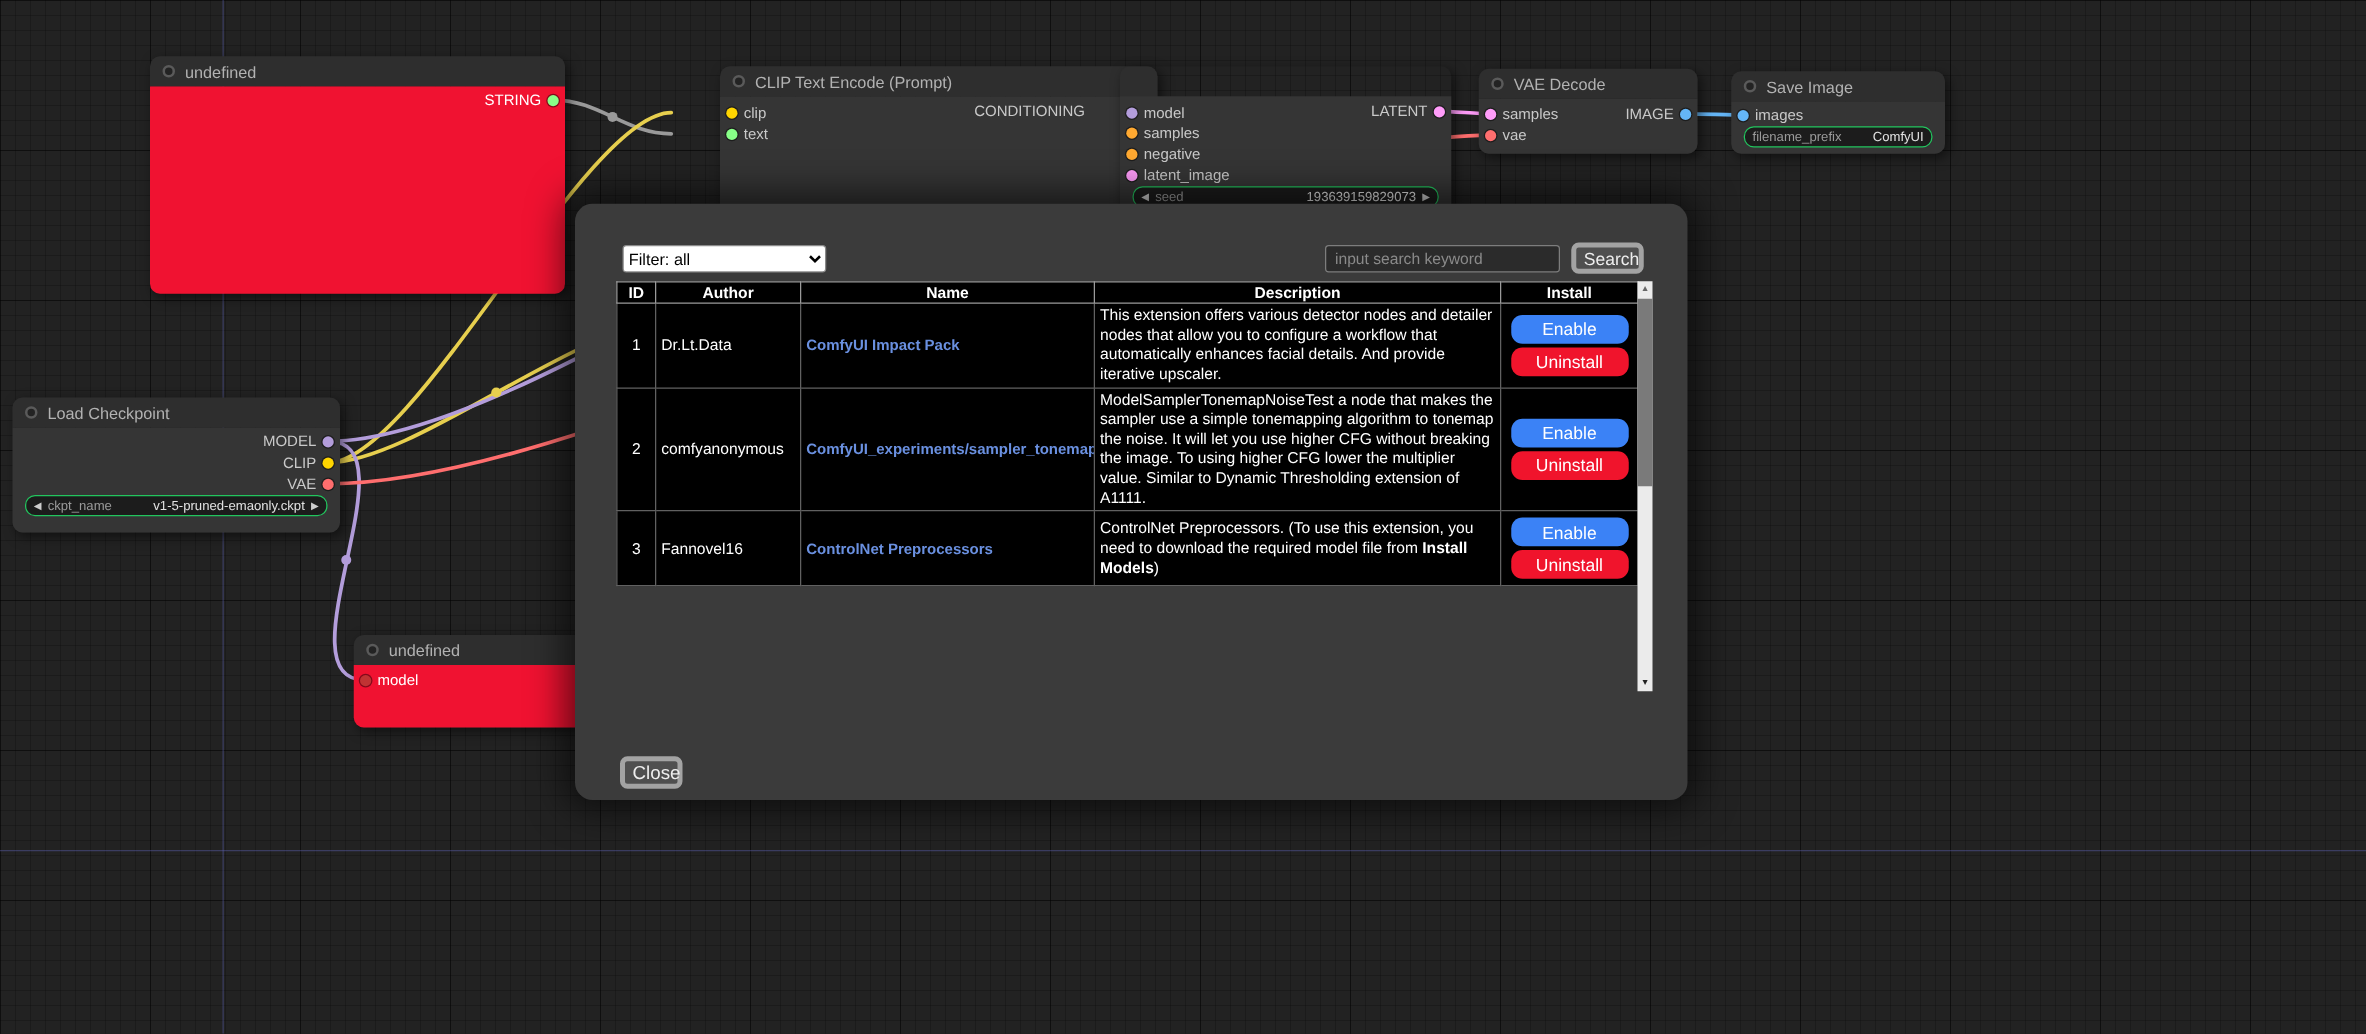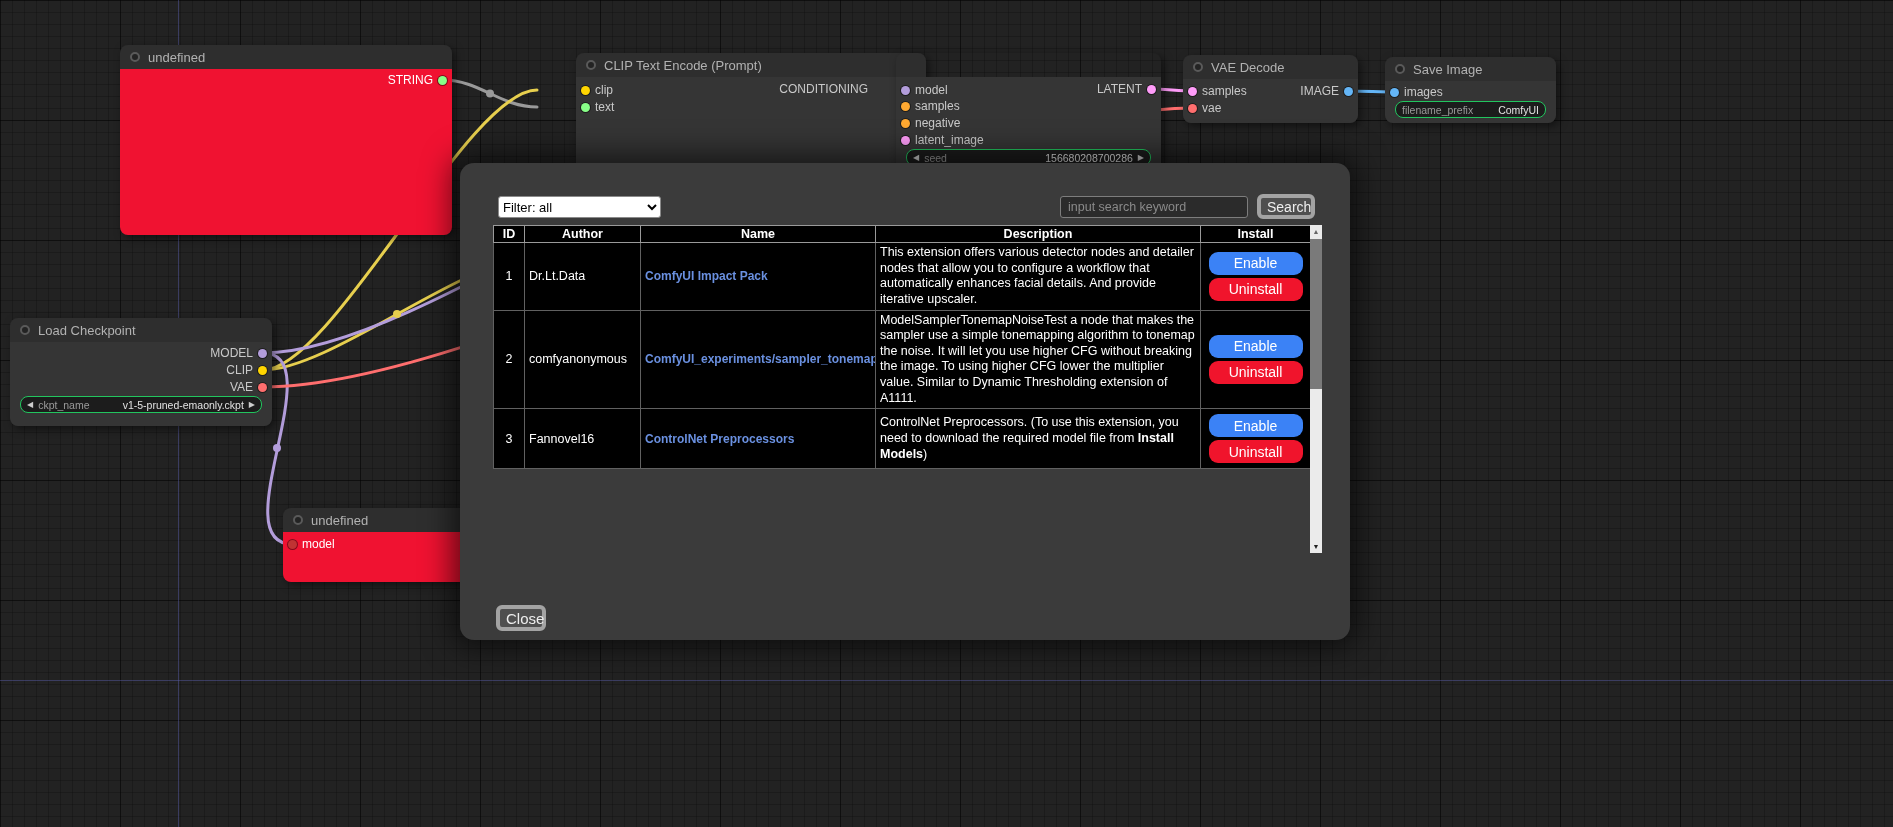--- a/index.html
+++ b/index.html
@@ -147,21 +147,21 @@
     <span class="dot" style="background:#ff9cf9;"></span>
     <span>latent_image</span>
   </div>
   <div class="slot out" style="top:28px;">
     <span class="dot" style="background:#ff9cf9;"></span>
     <span>LATENT</span>
   </div>
   <div class="widget" style="top:96px;">
     <span class="warrow">◀</span>
     <span class="wlabel">seed</span>
-    <span class="wvalue">156680208700286</span>
+    <span class="wvalue">193639159829073</span>
     <span class="warrow">▶</span>
   </div>
 </div>
 
 <div class="node" style="left:1183px;top:55px;width:175px;height:68px;">
   <div class="node-body"></div>
   <div class="node-title">
     <span class="title-dot"></span>
     <span>VAE Decode</span>
   </div>

